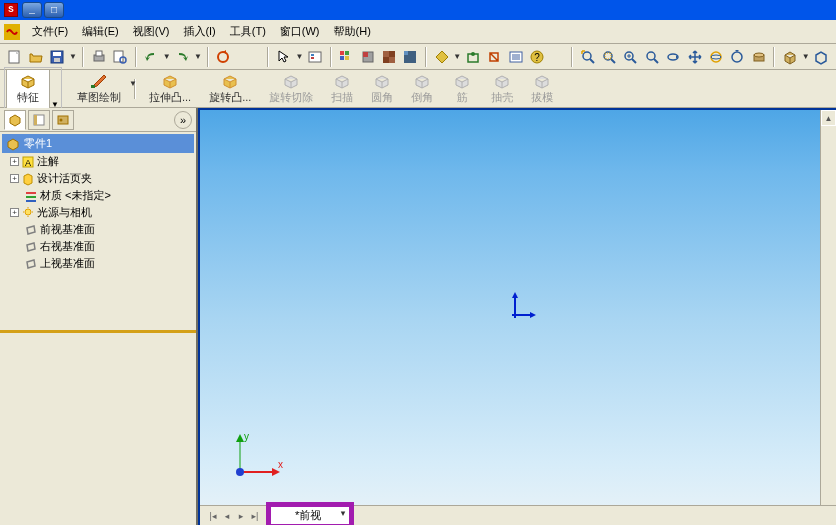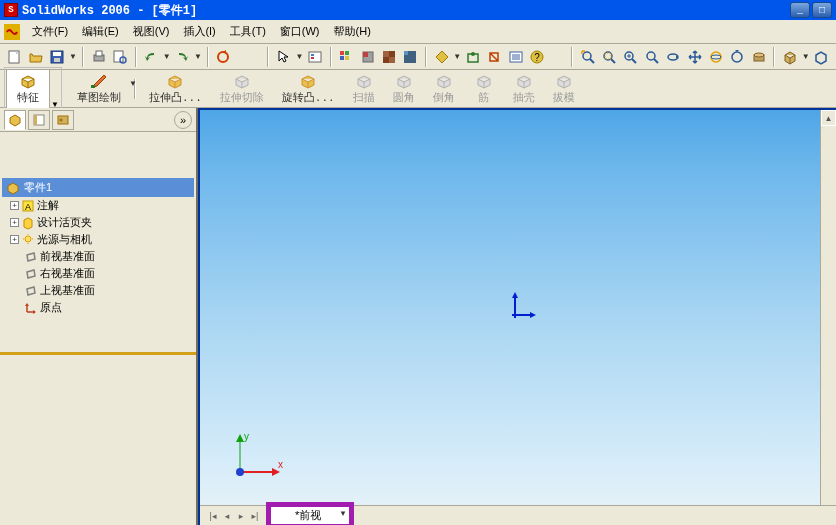--- a/index.html
+++ b/index.html
@@ -157,21 +157,20 @@
   border-radius: 50%;
   display: flex; align-items: center; justify-content: center;
   cursor: pointer;
 }
 .tree {
   flex: 1;
   background: #ece9d8;
   padding: 2px;
   overflow: auto;
   border-bottom: 3px solid #d4a017;
-  margin-top: 44px;
 }
 .tree-root {
   background: #5a8fd8;
   color: #fff;
   padding: 2px 4px;
   display: flex; align-items: center; gap: 4px;
 }
 .tree-item {
   display: flex; align-items: center; gap: 2px;
   padding: 1px 2px 1px 8px;
@@ -238,21 +237,20 @@
   content: "▾"; position: absolute; right: 4px; top: 1px; font-size: 9px; color: #333;
 }
 
 svg { display: block; }
 </style>
 </head>
 <body>
 
 <div class="titlebar">
   <div class="app-icon">S</div>
-  <div class="title-text">SolidWorks 2006 - [零件1]</div>
   <div class="win-btns">
     <div class="win-btn">_</div>
     <div class="win-btn">□</div>
   </div>
 </div>
 
 <div class="menubar">
   <span class="menu-icon">
     <svg width="16" height="16">
         <rect width="16" height="16" fill="#e0b000"></rect>
@@ -485,44 +483,44 @@
     <span class="fb-icon">
         <svg width="18" height="16">
           <path d="M2 14 L5 11 L14 2 L16 4 L7 13 L4 14 Z" fill="#e07030" stroke="#a04000"></path>
           <rect x="1" y="12" width="4" height="3" fill="#2a7a2a"></rect>
         </svg>
       </span>
     <span class="fb-label">草图绘制</span>
     <span class="dd-arrow">▼</span>
   </div>
   <div class="toolbar-sep"></div>
-  <div id="feature-items" style="display: flex; font-family: Liberation Mono, monospace;">
+  <div id="feature-items" style="display: flex;">
       <div class="feature-btn">
         <span class="fb-icon">
           <svg width="18" height="16">
             <path d="M3 6 L9 3 L15 6 L15 12 L9 15 L3 12 Z M3 6 L9 9 L15 6 M9 9 L9 15" fill="#e8c050" stroke="#d09030"></path>
           </svg>
         </span>
         <span class="fb-label">拉伸凸...</span>
       </div>
+      <div class="feature-btn">
+        <span class="fb-icon">
+          <svg width="18" height="16">
+            <path d="M3 6 L9 3 L15 6 L15 12 L9 15 L3 12 Z M3 6 L9 9 L15 6 M9 9 L9 15" fill="#e8c050" stroke="#d09030"></path>
+          </svg>
+        </span>
+        <span class="fb-label">旋转凸...</span>
+      </div>
       <div class="feature-btn disabled">
         <span class="fb-icon">
           <svg width="18" height="16">
             <path d="M3 6 L9 3 L15 6 L15 12 L9 15 L3 12 Z M3 6 L9 9 L15 6 M9 9 L9 15" fill="#ddd" stroke="#b0b0b0"></path>
           </svg>
         </span>
-        <span class="fb-label">拉伸切除</span>
-      </div>
-      <div class="feature-btn">
-        <span class="fb-icon">
-          <svg width="18" height="16">
-            <path d="M3 6 L9 3 L15 6 L15 12 L9 15 L3 12 Z M3 6 L9 9 L15 6 M9 9 L9 15" fill="#e8c050" stroke="#d09030"></path>
-          </svg>
-        </span>
-        <span class="fb-label">旋转凸...</span>
+        <span class="fb-label">旋转切除</span>
       </div>
       <div class="feature-btn disabled">
         <span class="fb-icon">
           <svg width="18" height="16">
             <path d="M3 6 L9 3 L15 6 L15 12 L9 15 L3 12 Z M3 6 L9 9 L15 6 M9 9 L9 15" fill="#ddd" stroke="#b0b0b0"></path>
           </svg>
         </span>
         <span class="fb-label">扫描</span>
       </div>
       <div class="feature-btn disabled">
@@ -609,20 +607,31 @@
             <span>注解</span>
           </div>
           <div class="tree-item">
             <span class="expander">+</span>
             <span class="t-icon">
               <svg width="14" height="14">
                 <path d="M3 4 L7 2 L11 4 L11 11 L7 13 L3 11 Z" fill="#ffd040" stroke="#c09000"></path>
               </svg>
             </span>
             <span>设计活页夹</span>
+          </div>
+          <div class="tree-item">
+            <span class="spacer"></span>
+            <span class="t-icon">
+              <svg width="14" height="14">
+                <line x1="2" y1="4" x2="12" y2="4" stroke="#e04040" stroke-width="2"></line>
+                <line x1="2" y1="8" x2="12" y2="8" stroke="#30a030" stroke-width="2"></line>
+                <line x1="2" y1="12" x2="12" y2="12" stroke="#3060c0" stroke-width="2"></line>
+              </svg>
+            </span>
+            <span>材质 &lt;未指定&gt;</span>
           </div>
           <div class="tree-item">
             <span class="expander">+</span>
             <span class="t-icon">
               <svg width="14" height="14">
                 <circle cx="7" cy="6" r="3" fill="#ffe060" stroke="#e0a000"></circle>
                 <line x1="7" y1="1" x2="7" y2="2" stroke="#e0a000"></line>
                 <line x1="7" y1="10" x2="7" y2="11" stroke="#e0a000"></line>
                 <line x1="2" y1="6" x2="3" y2="6" stroke="#e0a000"></line>
                 <line x1="11" y1="6" x2="12" y2="6" stroke="#e0a000"></line>
@@ -650,32 +659,20 @@
           </div>
           <div class="tree-item">
             <span class="spacer"></span>
             <span class="t-icon">
               <svg width="14" height="14">
                 <path d="M3 5 L10 3 L11 9 L4 11 Z" fill="none" stroke="#808080" stroke-width="1.5"></path>
               </svg>
             </span>
             <span>上视基准面</span>
           </div>
-          <div class="tree-item">
-            <span class="spacer"></span>
-            <span class="t-icon">
-              <svg width="14" height="14">
-                <line x1="3" y1="11" x2="3" y2="3" stroke="#c04020" stroke-width="1.5"></line>
-                <line x1="3" y1="11" x2="11" y2="11" stroke="#c04020" stroke-width="1.5"></line>
-                <path d="M3 2 L1 5 L5 5 Z" fill="#c04020"></path>
-                <path d="M12 11 L9 9 L9 13 Z" fill="#c04020"></path>
-              </svg>
-            </span>
-            <span>原点</span>
-          </div>
         </div>
     </div>
     <div class="sidebar-empty"></div>
   </div>
 
   <div class="viewport">
     <svg class="origin-marker" width="40" height="40">
       <line x1="15" y1="28" x2="15" y2="4" stroke="#0020d0" stroke-width="2"></line>
       <path d="M15 2 L12 8 L18 8 Z" fill="#0020d0"></path>
       <line x1="12" y1="25" x2="34" y2="25" stroke="#0020d0" stroke-width="2"></line>

